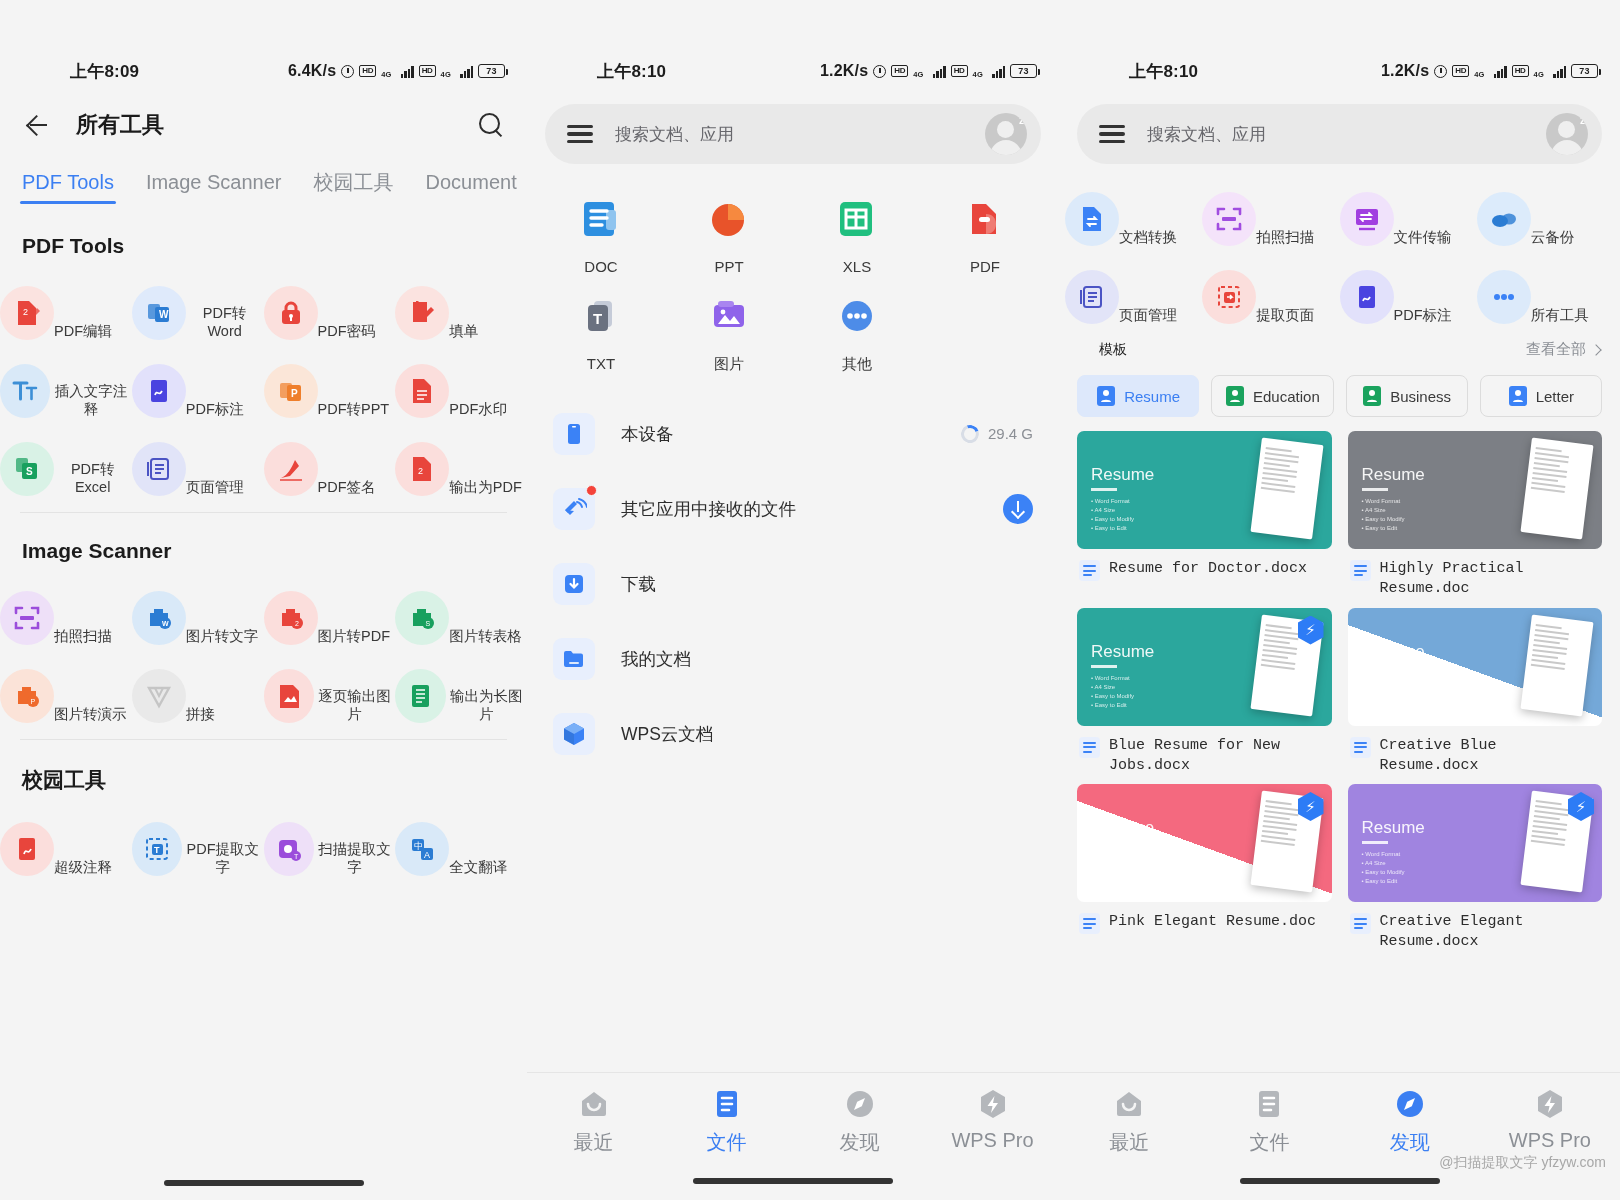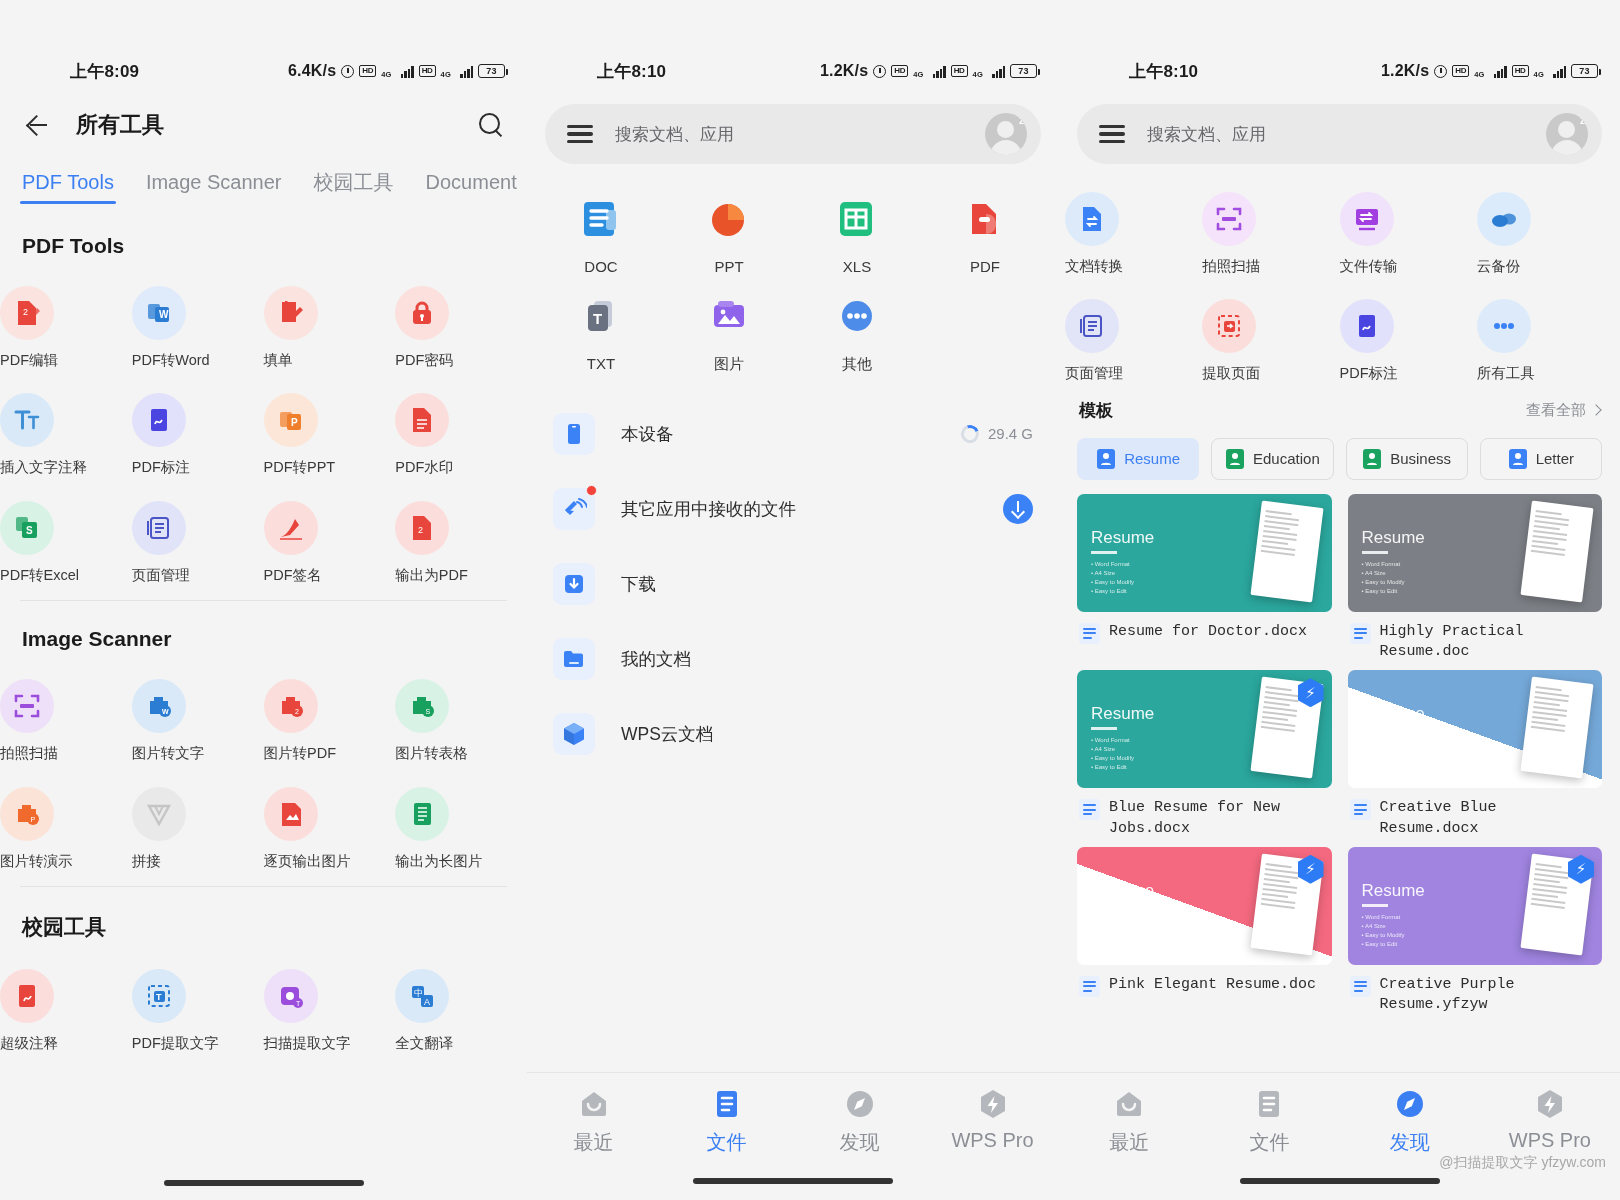--- a/index.html
+++ b/index.html
@@ -77,21 +77,21 @@
     content:""; position:absolute; left:14px; right:14px; bottom:4px; height:3.5px;
     background:#3b7ff2; border-radius:2px;
   }
 
   
   .section-title { font-size:21px; font-weight:bold; color:#1b1b1b; padding:26px 0 4px 22px;}
   .divider { height:1px; background:#e3e3e3; margin:16px 20px 0 20px; }
 
   .grid4 { display:grid; grid-template-columns:repeat(4,1fr); }
   .tool {
-    display:flex; flex-direction:column; align-items:flex-start; justify-content:flex-start;
+    display:flex; align-items:flex-end; justify-content:flex-start;
     padding-top:24px; cursor:pointer;
   }
   .tool .bubble {
     width:54px; height:54px; border-radius:50%;
     display:flex; align-items:center; justify-content:center;
   }
   .tool .tlabel { margin-top:12px; font-size:14.5px; color:#3a3a3a; text-align:center; line-height:1.2;}
 
   .glyph { width:28px; height:28px; position:relative; display:block; }
 
@@ -144,21 +144,21 @@
   }
   .navitems { display:flex; height:92px; }
   .navitem { flex:1; display:flex; flex-direction:column; align-items:center; padding-top:14px; cursor:pointer;}
   .navitem .nvi { width:34px; height:34px; position:relative; }
   .navitem .nvlabel { margin-top:8px; font-size:20px; color:#8b8f95;}
   .navitem.active .nvlabel { color:#3b7ff2; }
   .homebar { position:absolute; bottom:16px; left:50%; transform:translateX(-50%); width:200px; height:6px; background:#333; border-radius:4px;}
 
   
   .tpl-head { display:flex; align-items:center; padding:16px 20px 0 20px; }
-  .tpl-title { font-size:17px; font-weight:bold; color:#1b1b1b; }
+  .tpl-title { font-size:14px; font-weight:normal; color:#1b1b1b;margin-left:20px; }
   .tpl-more { margin-left:auto; font-size:15px; color:#8b8f95; display:flex; align-items:center; gap:6px; cursor:pointer;}
   .chev { width:8px; height:8px; border-top:1.8px solid #8b8f95; border-right:1.8px solid #8b8f95; transform:rotate(45deg);}
   .chips { display:flex; gap:12px; padding:16px 18px 0 18px; }
   .chip {
     flex:1; height:42px; border-radius:8px; border:1px solid #dcdcdc;
     display:flex; align-items:center; justify-content:center; gap:8px;
     font-size:15px; color:#3a3a3a; background:transparent; cursor:pointer;
   }
   .chip.active { background:#dde8fb; border-color:#dde8fb; color:#3b7ff2;}
   .chip .cico { width:20px; height:22px; border-radius:3px; position:relative;}
@@ -255,39 +255,39 @@
             <div class="bubble" style="background:#dfeafb">
               <svg class="glyph" viewBox="0 0 28 28" xmlns="http://www.w3.org/2000/svg">
                 <rect x="3" y="5" width="12" height="15" rx="2" fill="#2b7cd3" opacity=".75"></rect>
                 <rect x="10" y="8" width="14" height="15" rx="2" fill="#2b7cd3"></rect>
                 <text x="14" y="19" font-size="10" fill="#fff" font-weight="bold" font-family="sans-serif">W</text>
               </svg>
             </div>
             <div class="tlabel">PDF转Word</div>
           </div>
           <div class="tool">
-            <div class="bubble" style="background:#fbe3e0">
-              <svg class="glyph" viewBox="0 0 28 28" xmlns="http://www.w3.org/2000/svg">
-                <rect x="5" y="3" width="14" height="20" fill="#e8453c"></rect>
-                <path d="M14 17l9-9 3 3-9 9z" fill="#e8453c"></path>
-                <rect x="8" y="2" width="2.5" height="10" fill="#e8453c"></rect>
-              </svg>
-            </div>
-            <div class="tlabel">填单</div>
-          </div>
-          <div class="tool">
             <div class="bubble" style="background:#fbe0dd">
               <svg class="glyph" viewBox="0 0 28 28" xmlns="http://www.w3.org/2000/svg">
                 <rect x="5" y="11" width="18" height="14" rx="3" fill="#e8453c"></rect>
                 <path d="M9 12V9a5 5 0 0110 0v3" stroke="#e8453c" stroke-width="3" fill="none"></path>
                 <circle cx="14" cy="17" r="2" fill="#fff"></circle>
                 <rect x="13" y="17" width="2" height="5" fill="#fff"></rect>
               </svg>
             </div>
             <div class="tlabel">PDF密码</div>
+          </div>
+          <div class="tool">
+            <div class="bubble" style="background:#fbe3e0">
+              <svg class="glyph" viewBox="0 0 28 28" xmlns="http://www.w3.org/2000/svg">
+                <rect x="5" y="3" width="14" height="20" fill="#e8453c"></rect>
+                <path d="M14 17l9-9 3 3-9 9z" fill="#e8453c"></path>
+                <rect x="8" y="2" width="2.5" height="10" fill="#e8453c"></rect>
+              </svg>
+            </div>
+            <div class="tlabel">填单</div>
           </div>
           <div class="tool">
             <div class="bubble" style="background:#d9e9f8">
               <svg class="glyph" viewBox="0 0 28 28" xmlns="http://www.w3.org/2000/svg">
                 <path d="M3 6h13M9.5 6v16" stroke="#3d8fd6" stroke-width="3" fill="none" stroke-linecap="round"></path>
                 <path d="M16 11h9M20.5 11v11" stroke="#3d8fd6" stroke-width="2.6" fill="none" stroke-linecap="round"></path>
               </svg>
             </div>
             <div class="tlabel">插入文字注释</div>
           </div>
@@ -1007,21 +1007,21 @@
               <span class="pl" style="left:5px;top:49px;width:34px;"></span>
             </div>
             <div class="badge-pro">⚡</div>
           </div>
           <div class="tplname">
             <span class="docchip">
               <i></i>
               <i></i>
               <i></i>
             </span>
-            <span class="tpltext">Creative  Purple Resume.yfzyw</span>
+            <span class="tpltext">Creative  Elegant Resume.docx</span>
           </div>
         </div>
       </div>
 
     <div class="bottomnav">
       <div class="navitems" id="p3nav">
           <div class="navitem">
             <div class="nvi"><svg width="34" height="34" viewBox="0 0 34 34">
                 <path d="M5 14l12-9 12 9v13a2 2 0 01-2 2H7a2 2 0 01-2-2z" fill="#b4b7bb"></path>
                 <path d="M11 17a6 6 0 0012 0" stroke="#f4f4f4" stroke-width="2.6" fill="none" stroke-linecap="round"></path>

